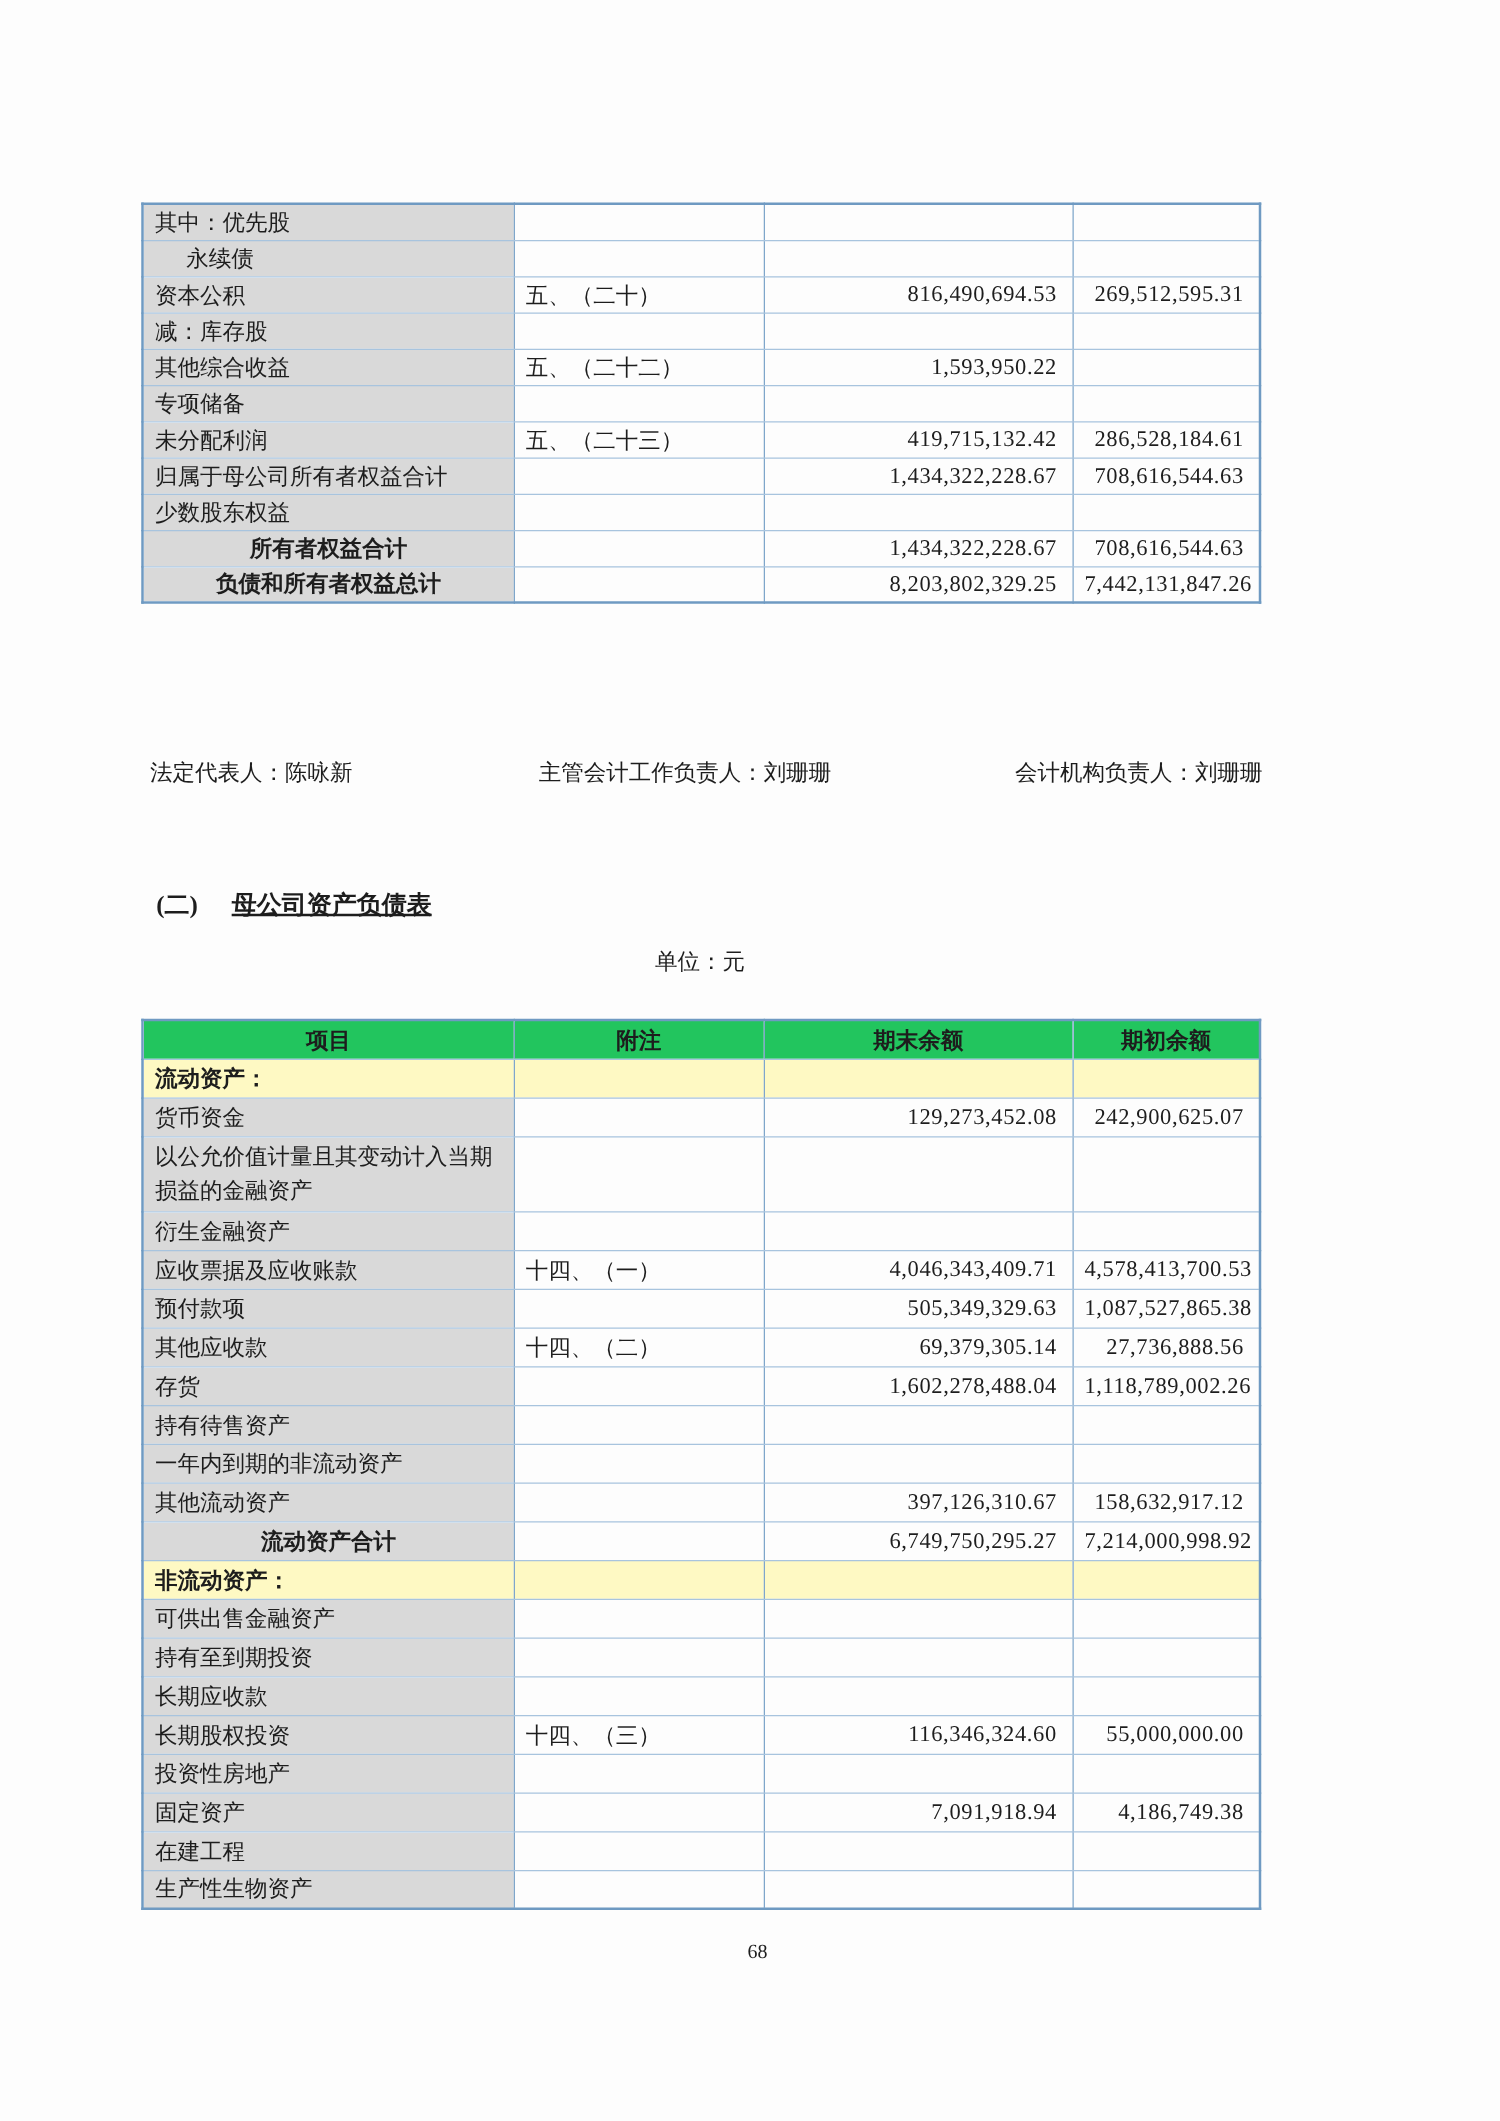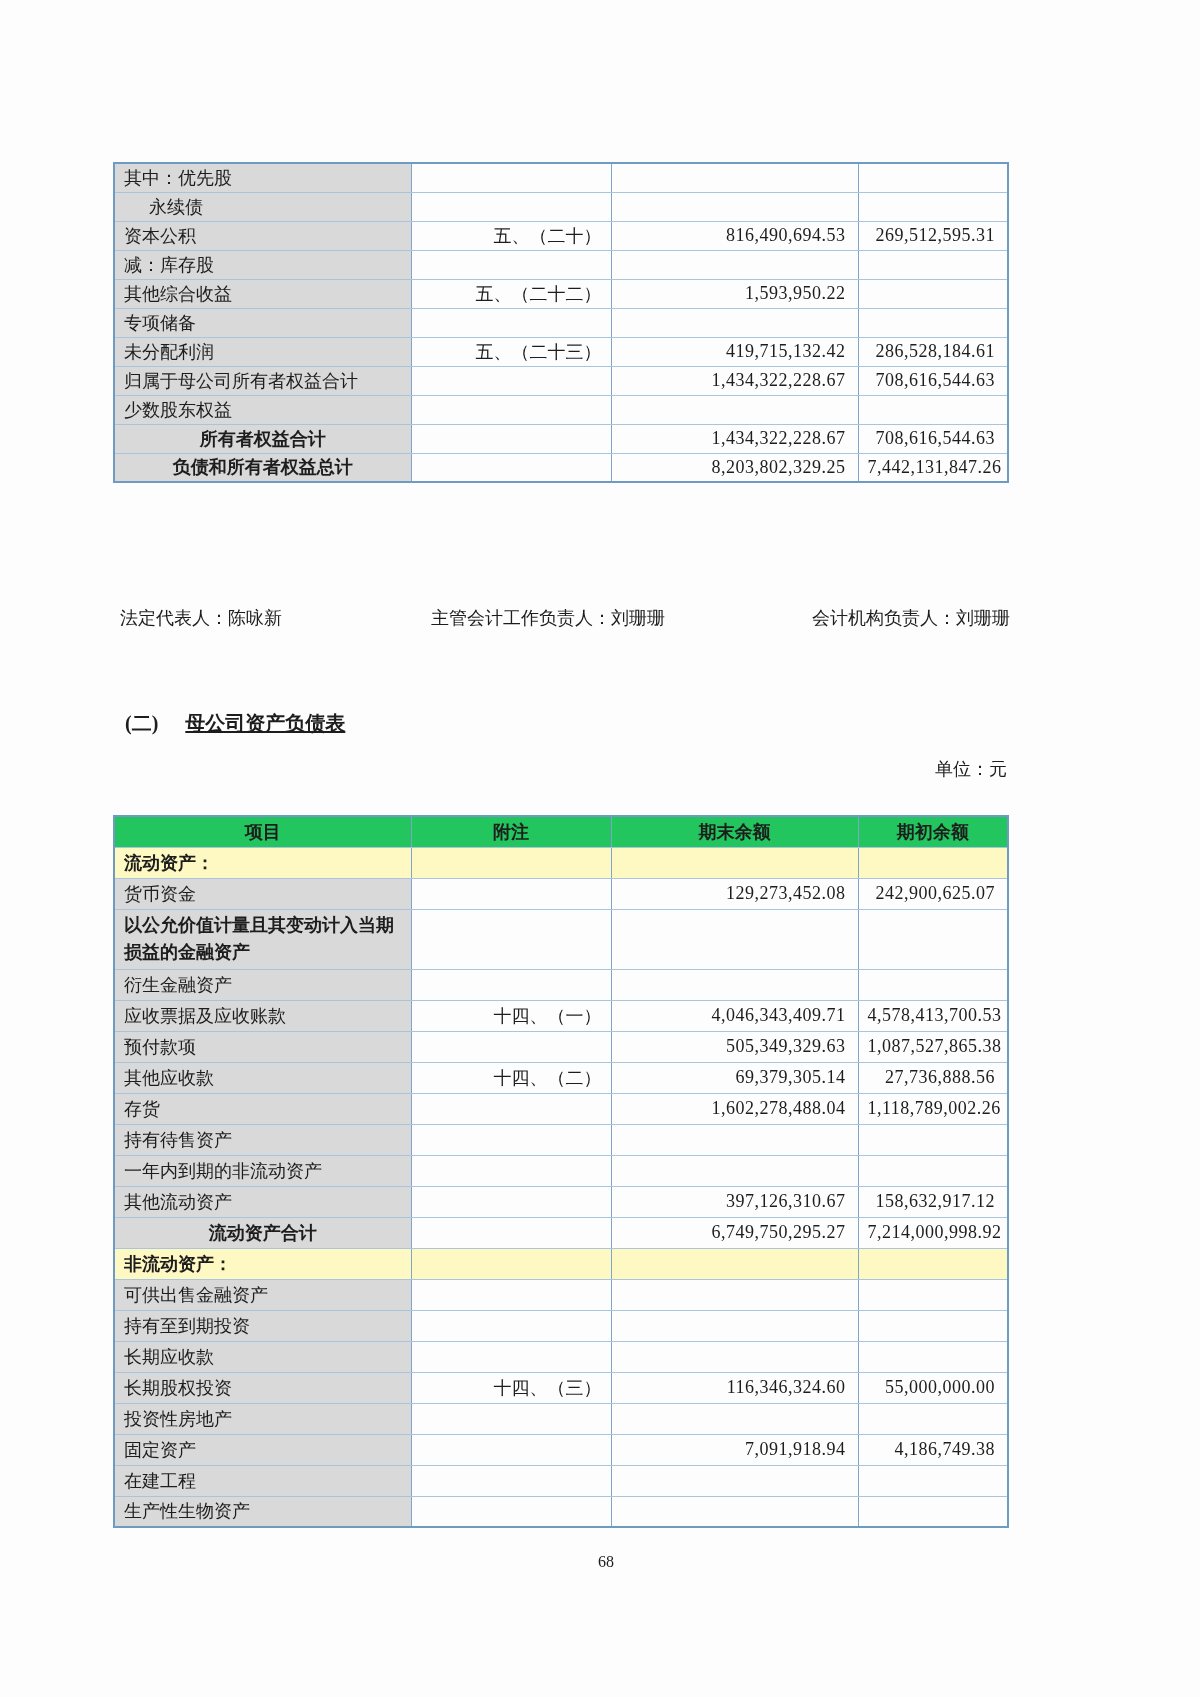--- a/index.html
+++ b/index.html
@@ -19,37 +19,37 @@
   }
   #t1 { top:134px; }
   #t2 { top:787px; }
   .fin td {
     border-top:1px solid #a8c4de; border-bottom:1px solid #a8c4de;
     border-left:1px solid #7fa6ca; border-right:1px solid #7fa6ca;
     font-size:18px; padding:0 9px; vertical-align:middle; overflow:hidden;
   }
   #t1 td { height:29px; }
   #t2 td { height:31px; }
-  #t2 tr.tall td { height:60px; line-height:27px;font-weight:bold; }
+  #t2 tr.tall td { height:60px; line-height:27px; }
   .fin td.lbl { background:#d9d9d9; text-align:left; }
-  .fin td.note { text-align:right; }
+  .fin td.note { text-align:left; }
   .fin td.num { text-align:right; padding-right:12px; letter-spacing:0.5px; }
   .fin td.indent { padding-left:34px; }
   .fin td.total { text-align:center; font-weight:bold; }
   .fin tr.hdr td { background:#22c55e; font-weight:bold; text-align:center; }
   .fin tr.section td { background:#fef9c3; }
   .fin tr.section td.lbl { font-weight:bold; }
   .signatories { position:absolute; left:120px; top:606px; width:890px; height:24px; font-size:18px; }
   .signatories span { position:absolute; top:0; white-space:nowrap; }
   .sig-1 { left:0; }
   .sig-2 { left:311px; }
   .sig-3 { left:692px; }
   .heading { position:absolute; left:125px; top:710px; font-size:20px; font-weight:bold; white-space:nowrap; }
   .heading .ht { margin-left:27px;text-decoration:underline; }
-  .unit-note { position:absolute; left:113px; top:757px; width:894px; text-align:right; font-size:18px; }
+  .unit-note { position:absolute; left:113px; top:757px; width:894px; text-align:center; font-size:18px; }
   .page-number { position:absolute; left:0; top:1553px; width:1200px; text-align:center; font-size:16px;padding-left:12px; }
 </style>
 </head>
 <body>
 
 <div class="page">
 
   <table class="fin" id="t1">
     <colgroup>
         <col style="width:297px">

